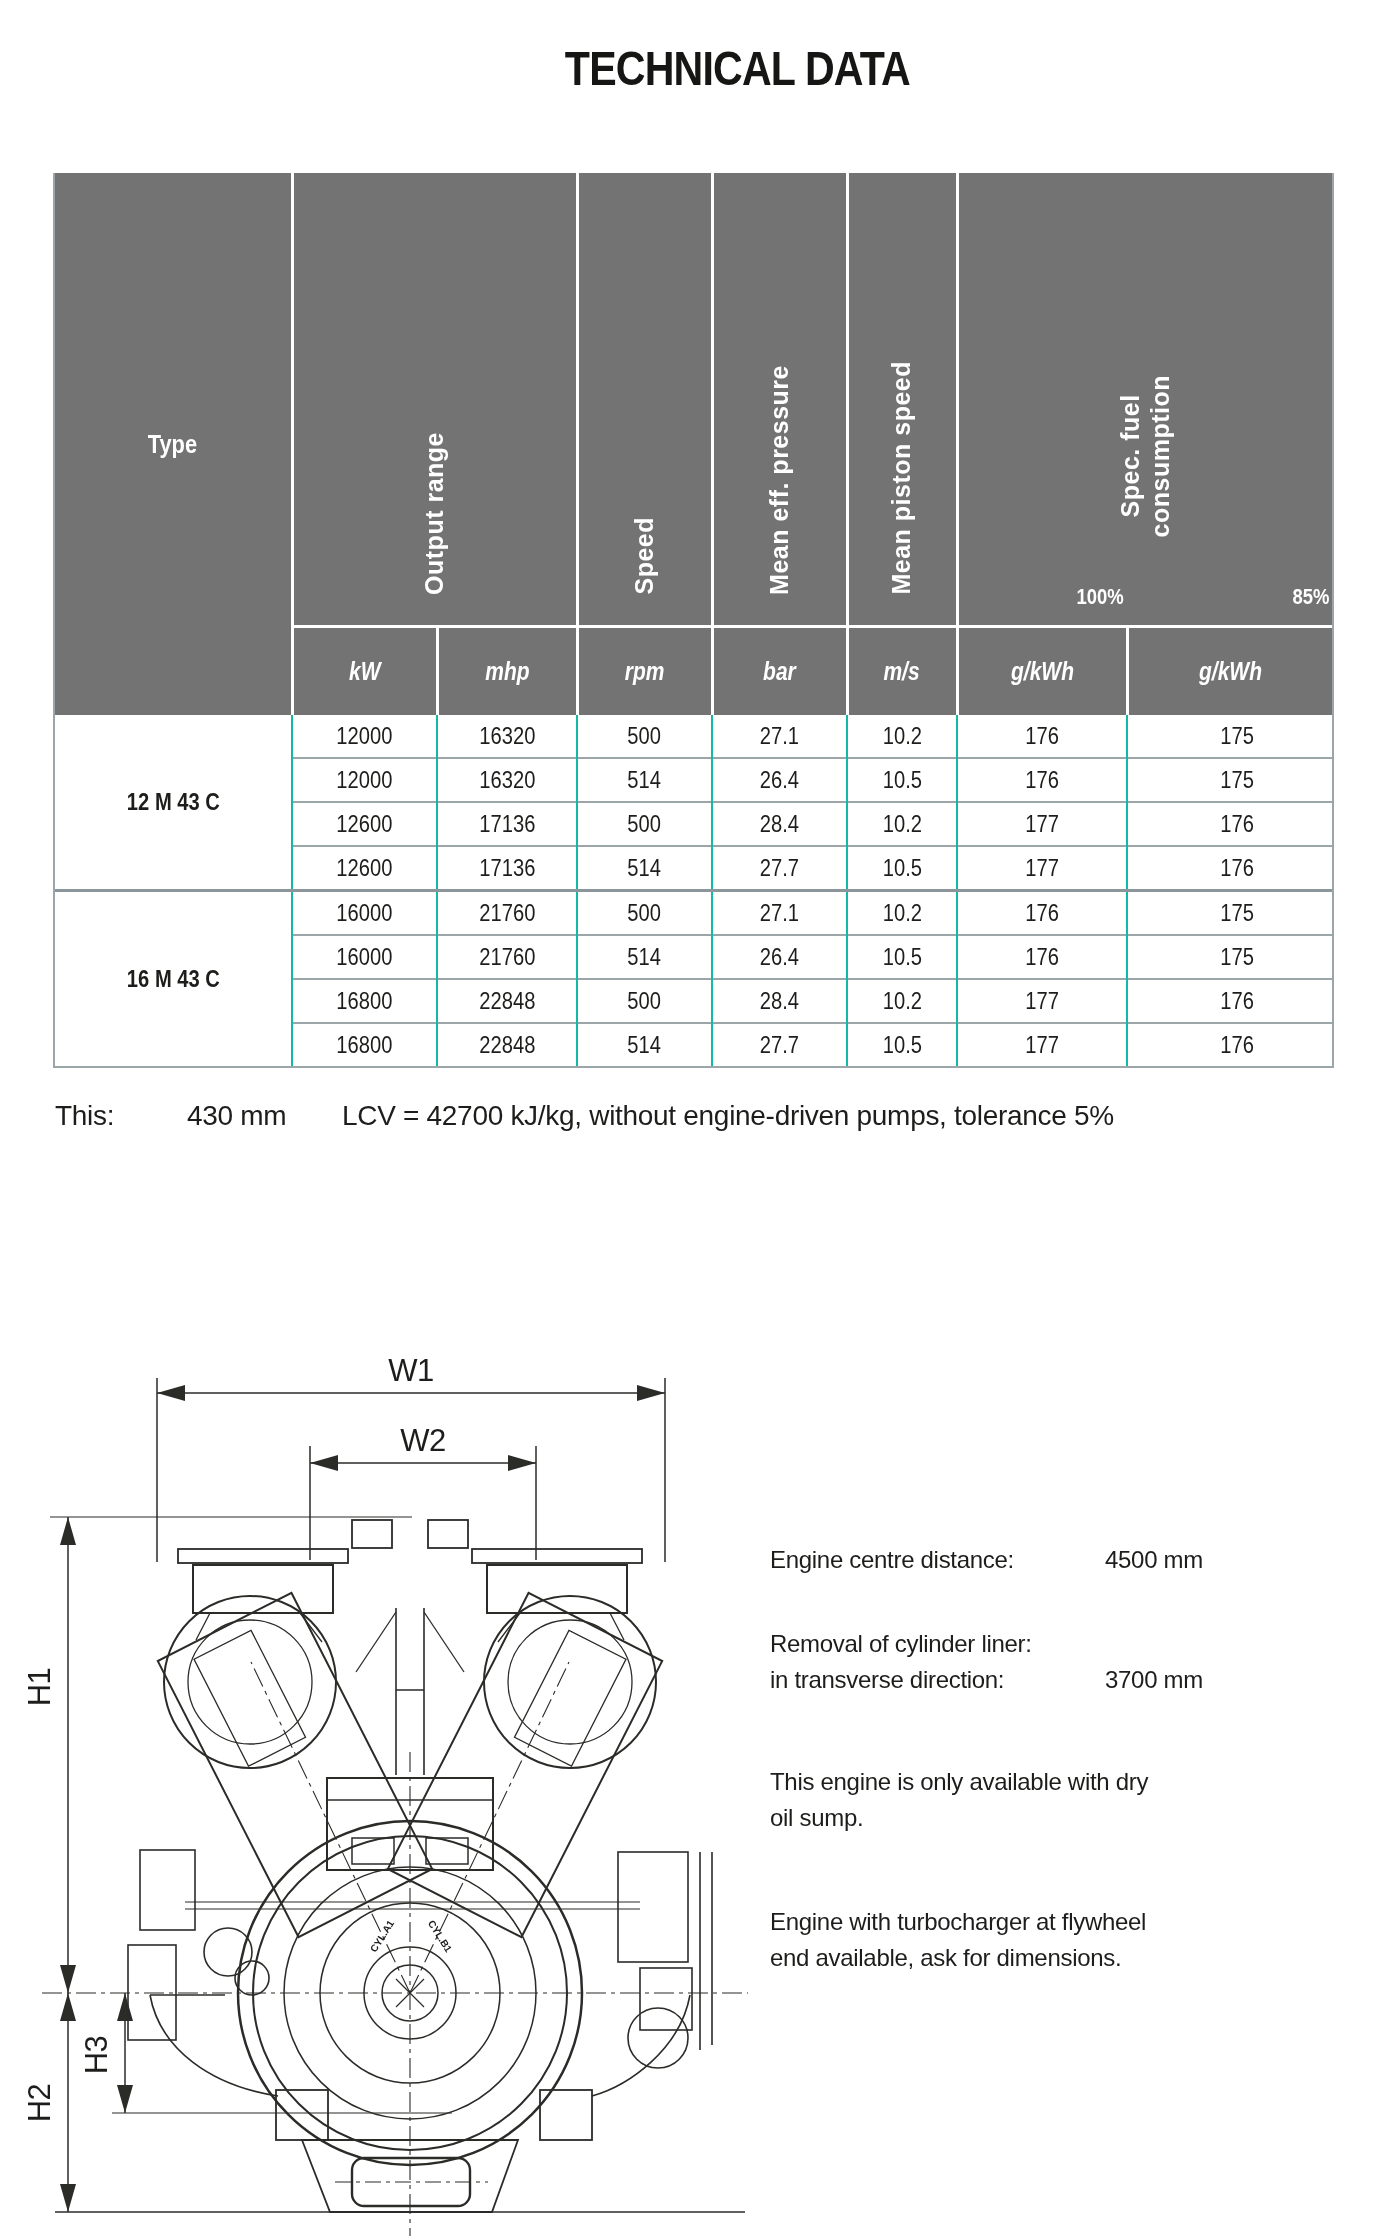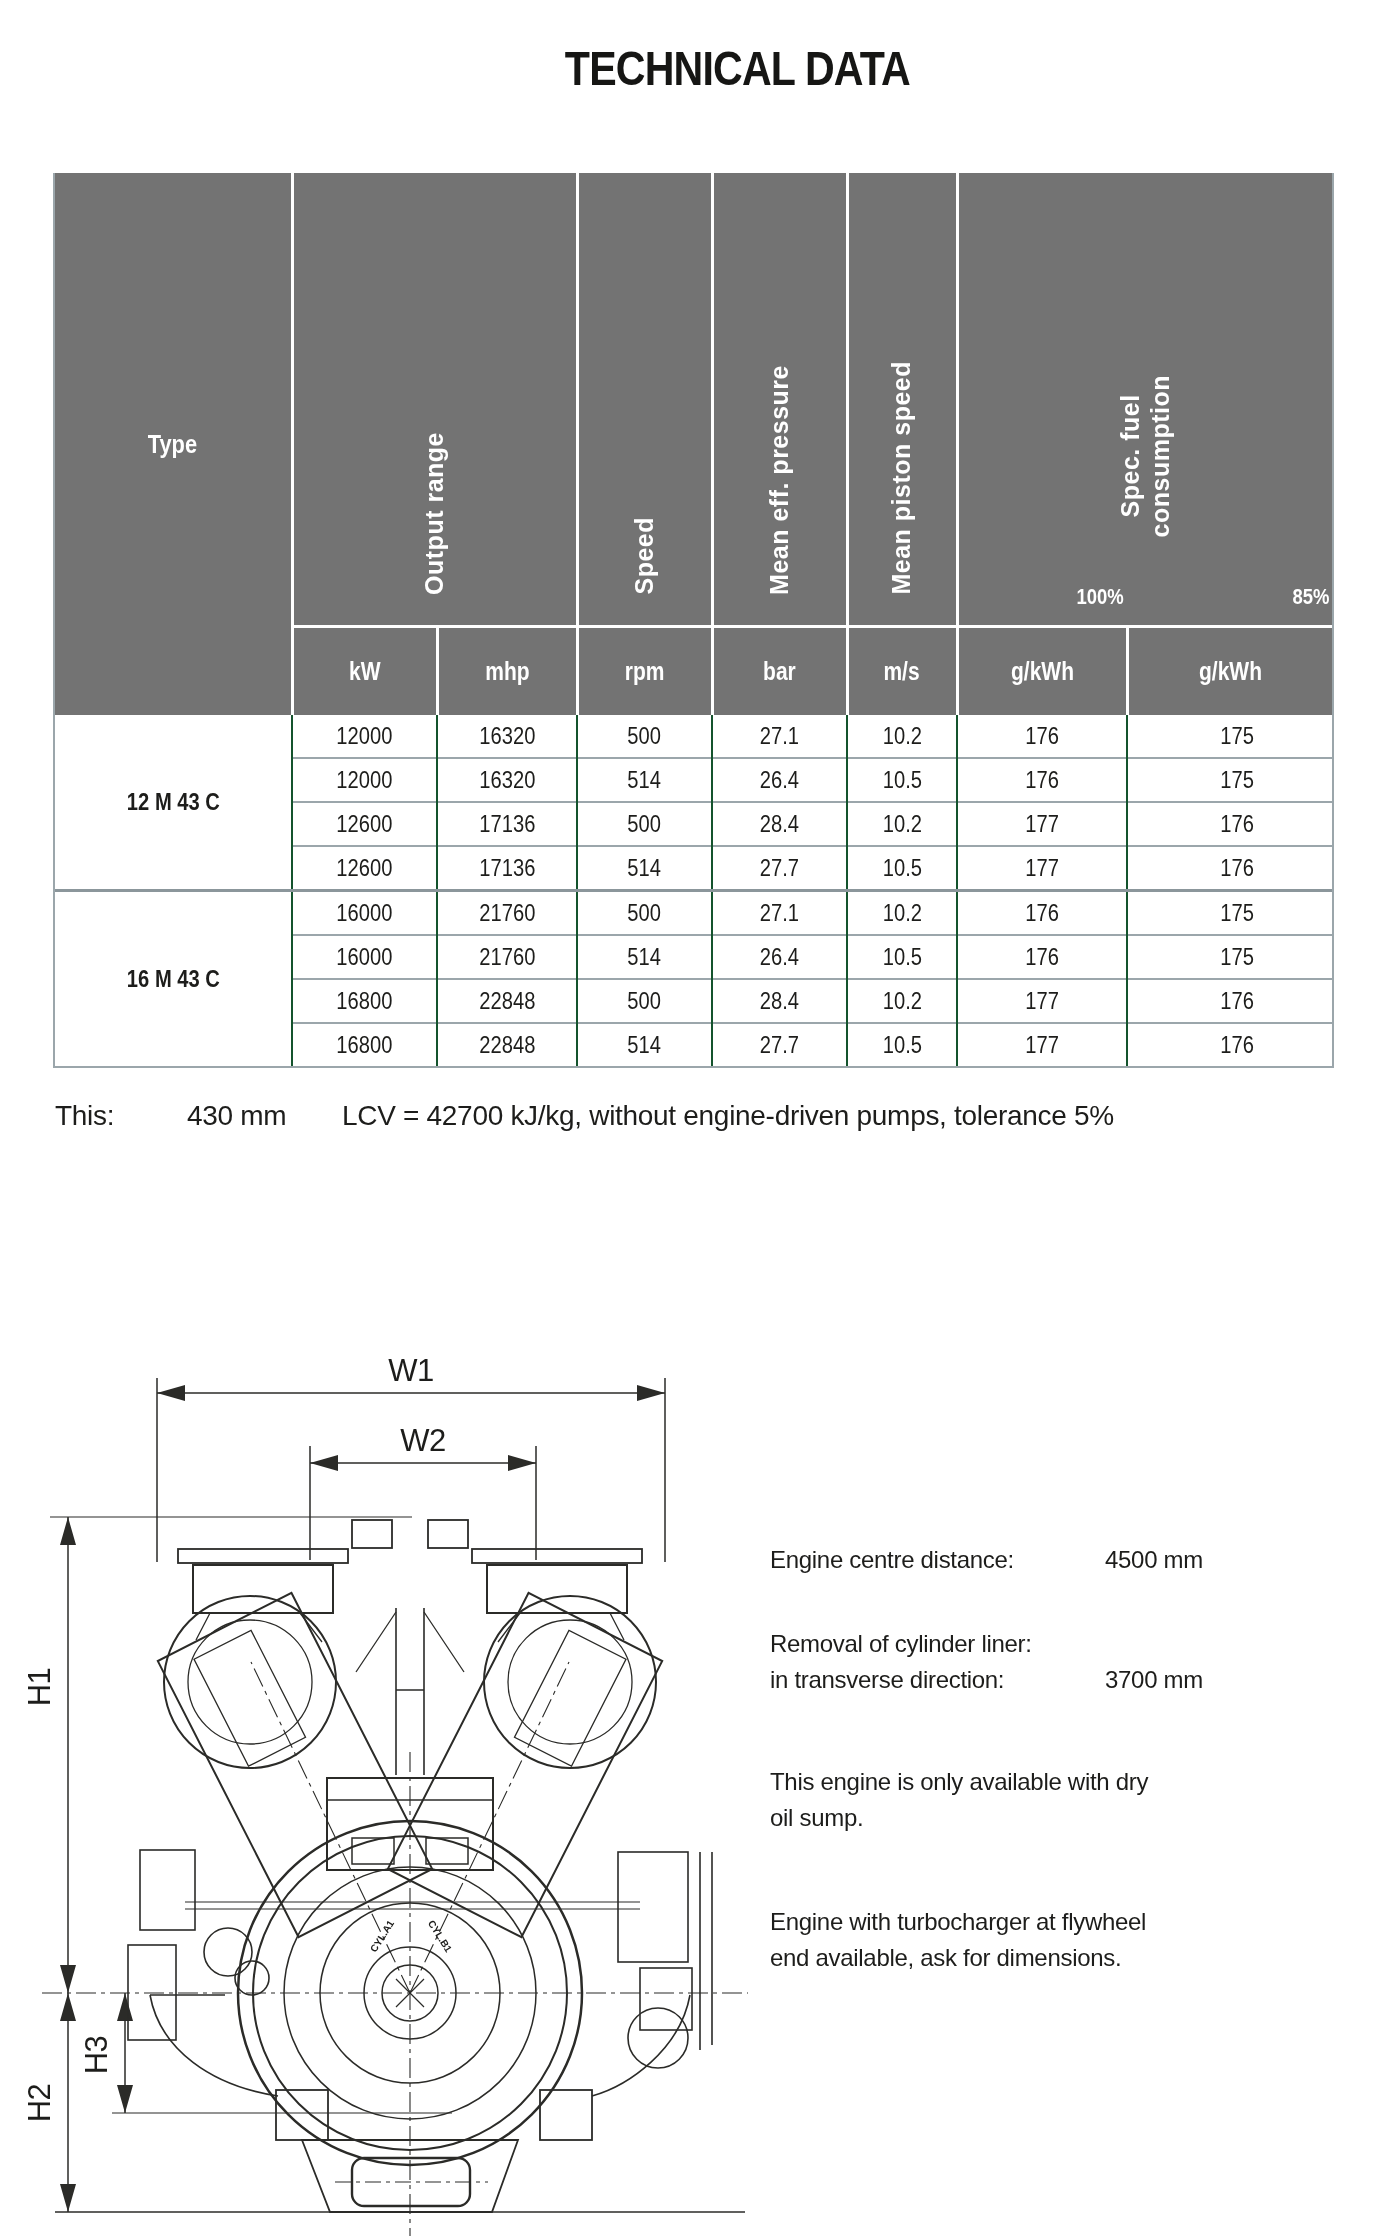--- a/index.html
+++ b/index.html
@@ -12,37 +12,37 @@
          font-size:49px;font-weight:bold;letter-spacing:-1px;color:#161614;}
 
   
   .table-wrap{position:absolute;left:53px;top:173px;width:1277px;
               border:2px solid #9BA6AB;border-top:none;}
   table.tech{border-collapse:collapse;width:100%;table-layout:fixed;}
   table.tech th,table.tech td{padding:0;margin:0;}
   th.h{background:#737373;border-right:3px solid #fff;vertical-align:bottom;}
   th.h.last{border-right:none;}
   tr.unitrow th{border-top:3px solid #fff;height:87px;vertical-align:middle;
-                color:#fff;font-size:25px;font-weight:bold;text-align:center;}
+                color:#fff;font-size:25px;font-weight:bold;text-align:center;font-style:italic;}
   th.typecell{vertical-align:middle;}
   .ha{height:452px;}
   .type-label{color:#fff;font-size:26px;font-weight:bold;text-align:center;}
   .vwrap{display:flex;flex-direction:column;justify-content:flex-end;align-items:center;
          height:452px;padding-bottom:30px;box-sizing:border-box;}
   .vwrap.spec{padding-bottom:88px;}
   .vtext{writing-mode:vertical-rl;transform:rotate(180deg);color:#fff;font-weight:bold;
          font-size:25px;line-height:1.18;white-space:nowrap;letter-spacing:0.5px;}
   .vtext span{display:block;}
   th.relcell{position:relative;}
   .pct{position:absolute;bottom:15px;color:#fff;font-weight:bold;font-size:22px;text-align:right;}
   .pct.p100{left:0;width:170px;}
   .pct.p85{left:170px;width:205px;}
 
   tr.dr td{height:42px;text-align:center;font-size:24px;color:#1d1d1b;background:#fff;
-           border-right:2px solid #14532d;}
+           border-right:2px solid #14b8a6;}
   tr.dr td.lastcol{border-right:none;padding-left:14px;}
   tr.dr.sep td{border-top:2px solid #9BA6AB;}
   tr.dr.gsep td{border-top:3px solid #8B969B;}
   td.typecol{font-weight:bold;font-size:26px;border-right:2px solid #9BA6AB;}
 
   
   .notes{position:absolute;left:55px;top:1093px;width:1260px;font-size:28px;
          letter-spacing:-0.3px;color:#1d1d1b;}
   .notes .row{position:relative;height:46px;line-height:46px;}
   .notes .lab{position:absolute;left:0;}

